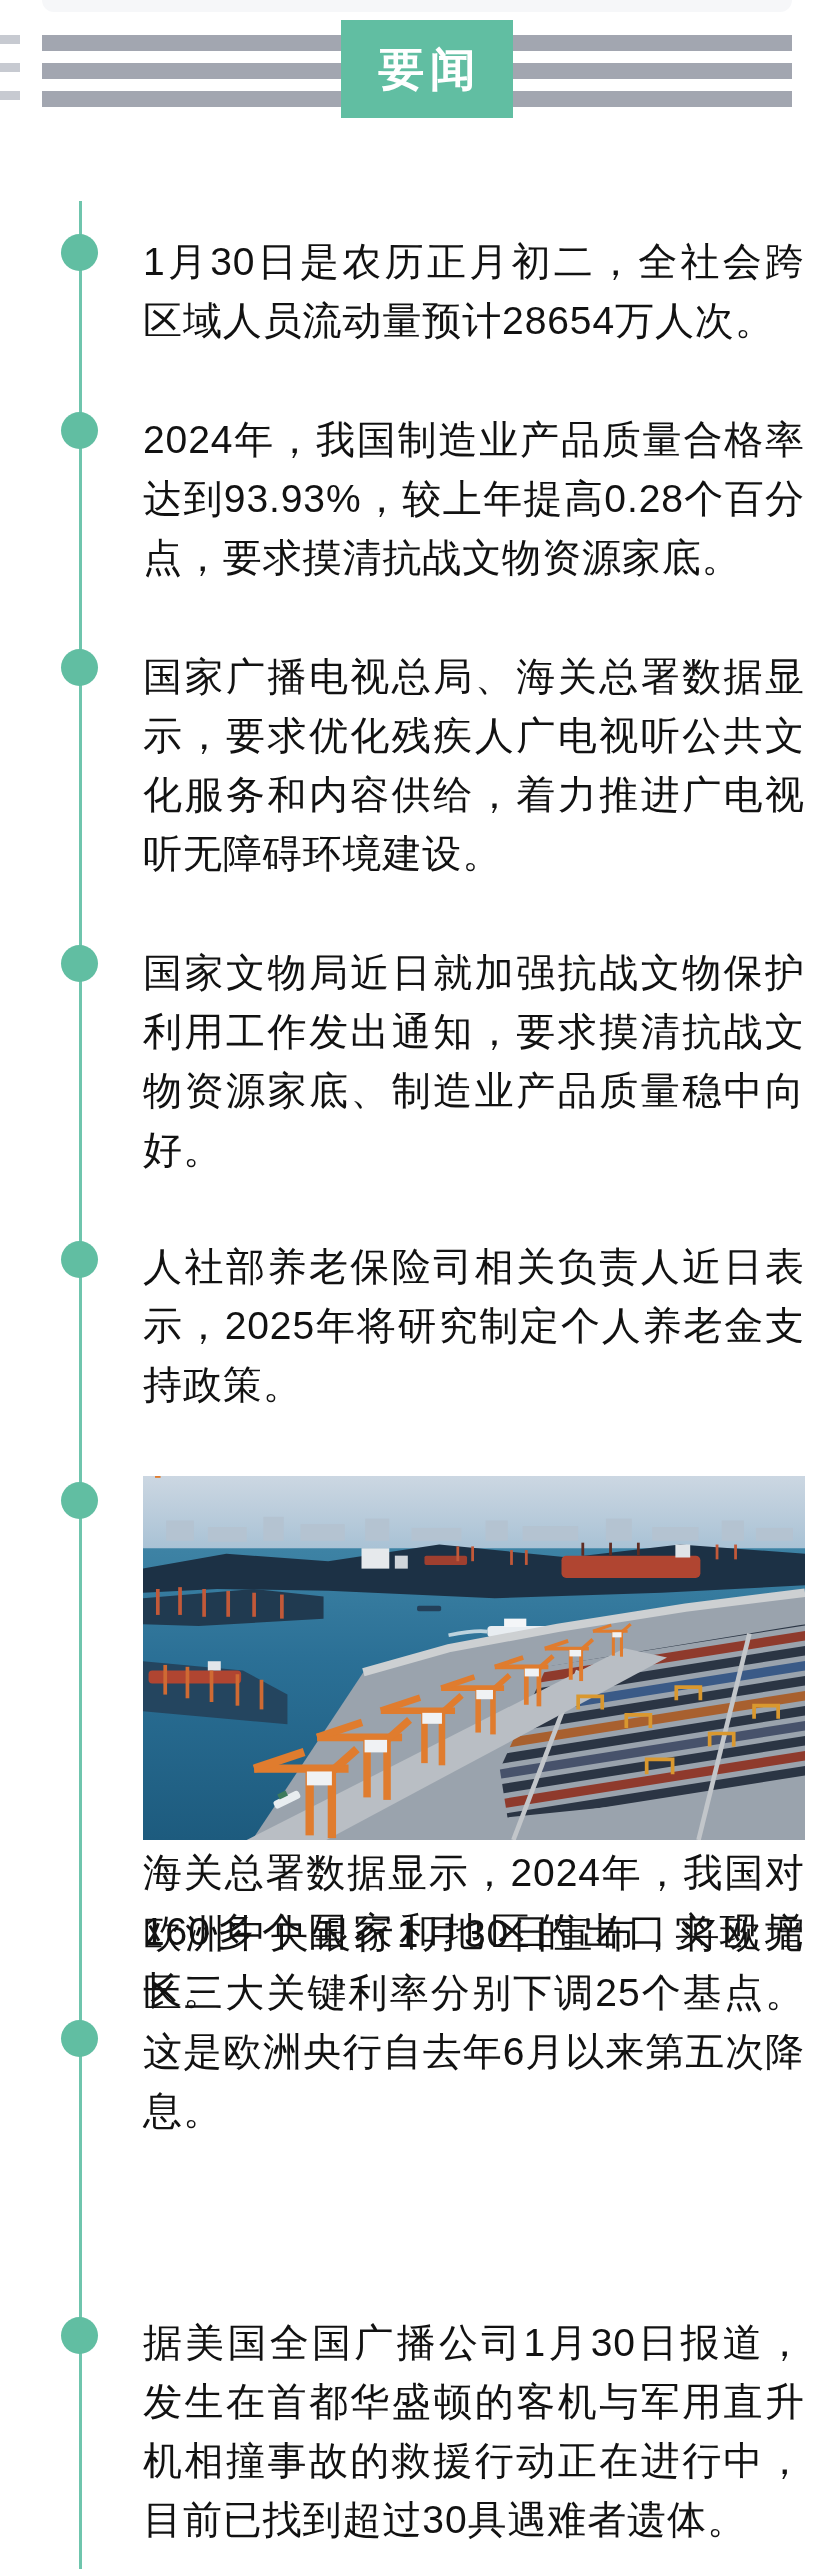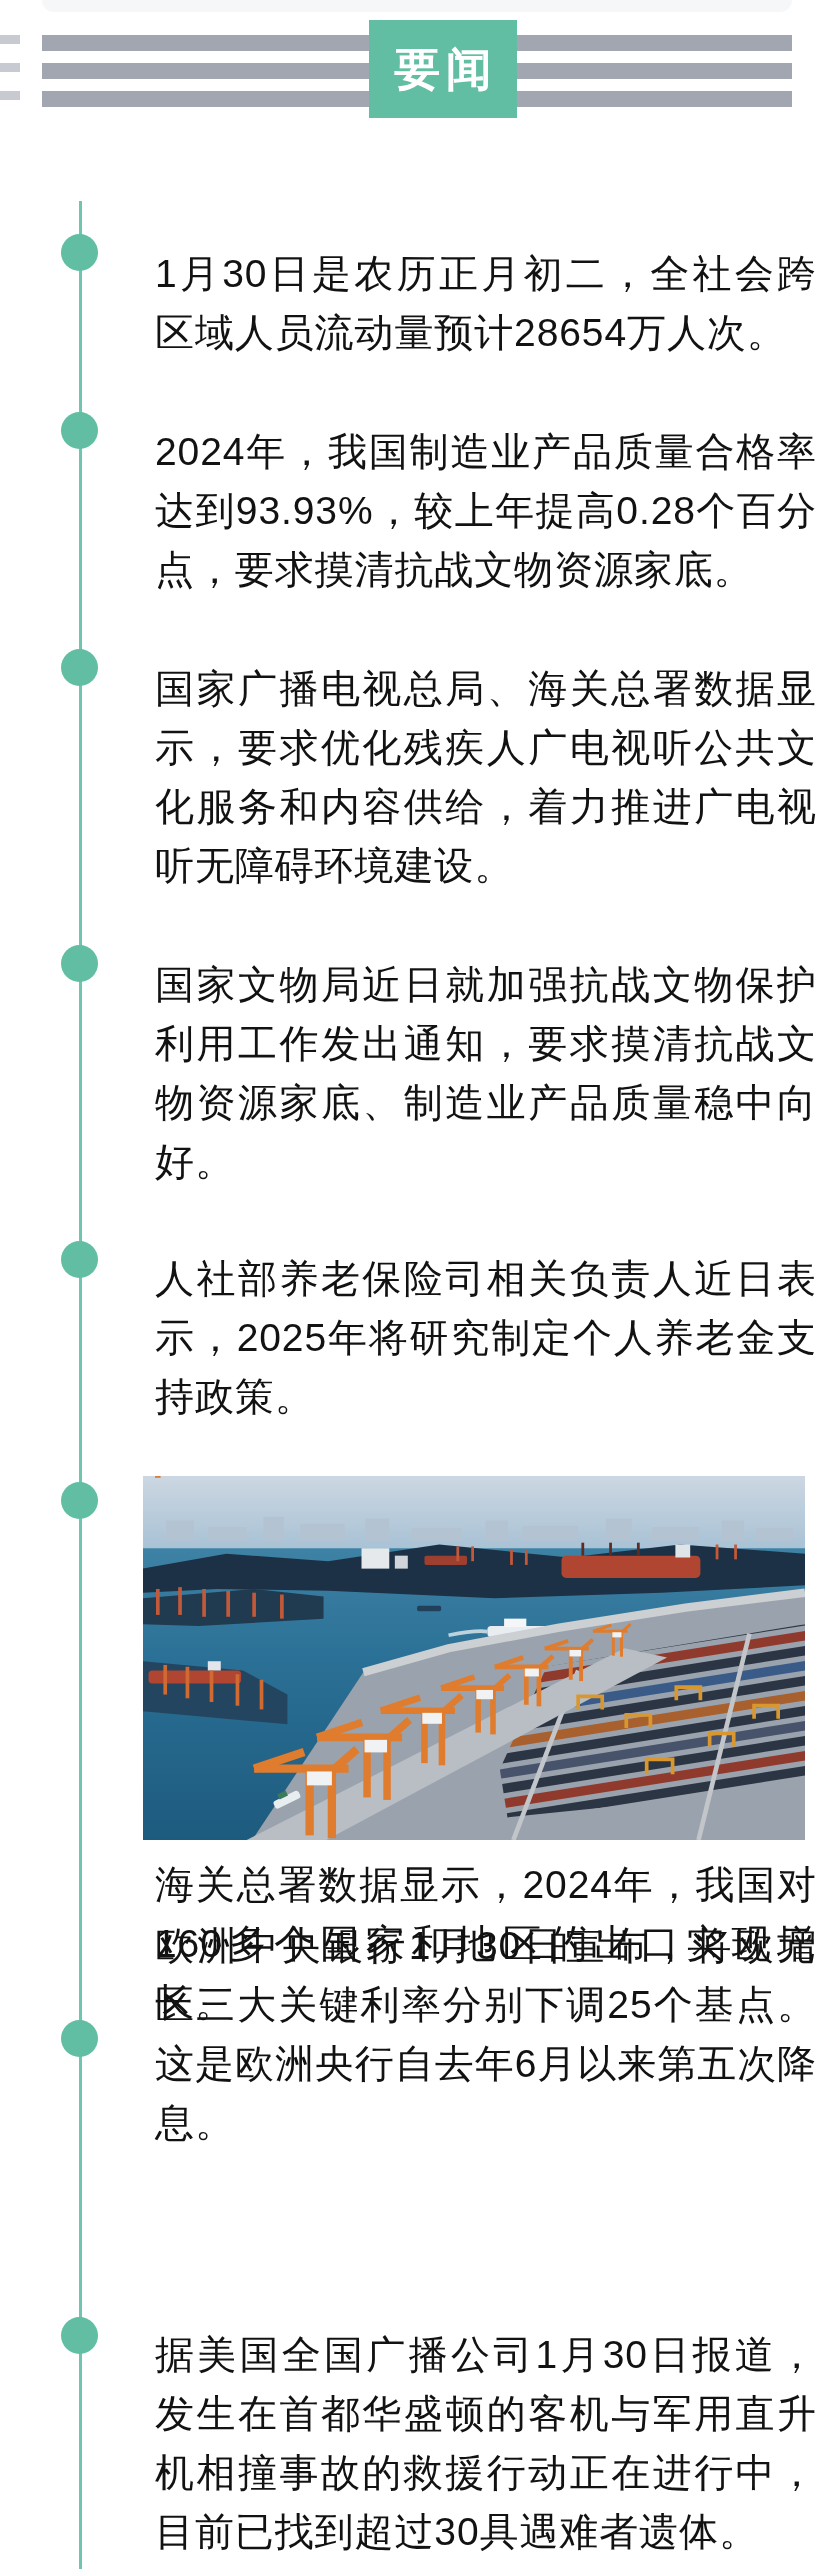--- a/index.html
+++ b/index.html
@@ -12,41 +12,41 @@
   .top-band{
     position:absolute;left:42px;top:0;width:750px;height:12px;
     background:#f6f7f9;border-radius:0 0 15px 15px;
   }
   .stripe-stub{position:absolute;left:0;width:20.4px;height:9.3px;background:#c7cad1;}
   
   .stripe{position:absolute;left:42px;width:750px;height:15.7px;background:#a2a6b0;}
   .s1{top:35px}.s2{top:63px}.s3{top:91px}
   .stub1{top:35px}.stub2{top:63px}.stub3{top:91px}
   .header-box{
-    position:absolute;left:341px;top:20.4px;width:148px;height:98px;
-    background:#61bea2;display:flex;align-items:center;justify-content:center;margin-left:28px;
+    position:absolute;left:341px;top:20.4px;width:172px;height:98px;
+    background:#61bea2;display:flex;align-items:center;justify-content:center;
   }
   .header-box span{
     color:#ffffff;font-size:46px;font-weight:700;letter-spacing:5.6px;
     margin-right:-5.6px;line-height:1;
   }
   
   .timeline-line{
     position:absolute;left:79px;top:201px;width:2.8px;height:2368px;
     background:#6fc5ad;
   }
   .dot{
     position:absolute;left:61px;width:37px;height:37px;border-radius:50%;
     background:#61bea2;
   }
   .d1{top:234px}.d2{top:412px}.d3{top:649px}.d4{top:945px}
   .d5{top:1241px}.d6{top:1482px}.d7{top:2020px}.d8{top:2317px}
   
   .news{
-    position:absolute;left:143px;width:662px;margin:12px;
+    position:absolute;left:143px;width:662px;margin:0;
     font-size:39px;line-height:59px;letter-spacing:0.9px;
     color:#121212;text-align:justify;
   }
   .p1{top:232px}.p2{top:410px}.p3{top:647px}.p4{top:943px}
   .p5{top:1237px}.caption{top:1843px}.p7{top:1904px}.p8{top:2313px}
   
   figure.photo{
     position:absolute;left:143px;top:1476px;width:662px;height:364px;margin:0;
     overflow:hidden;
   }

